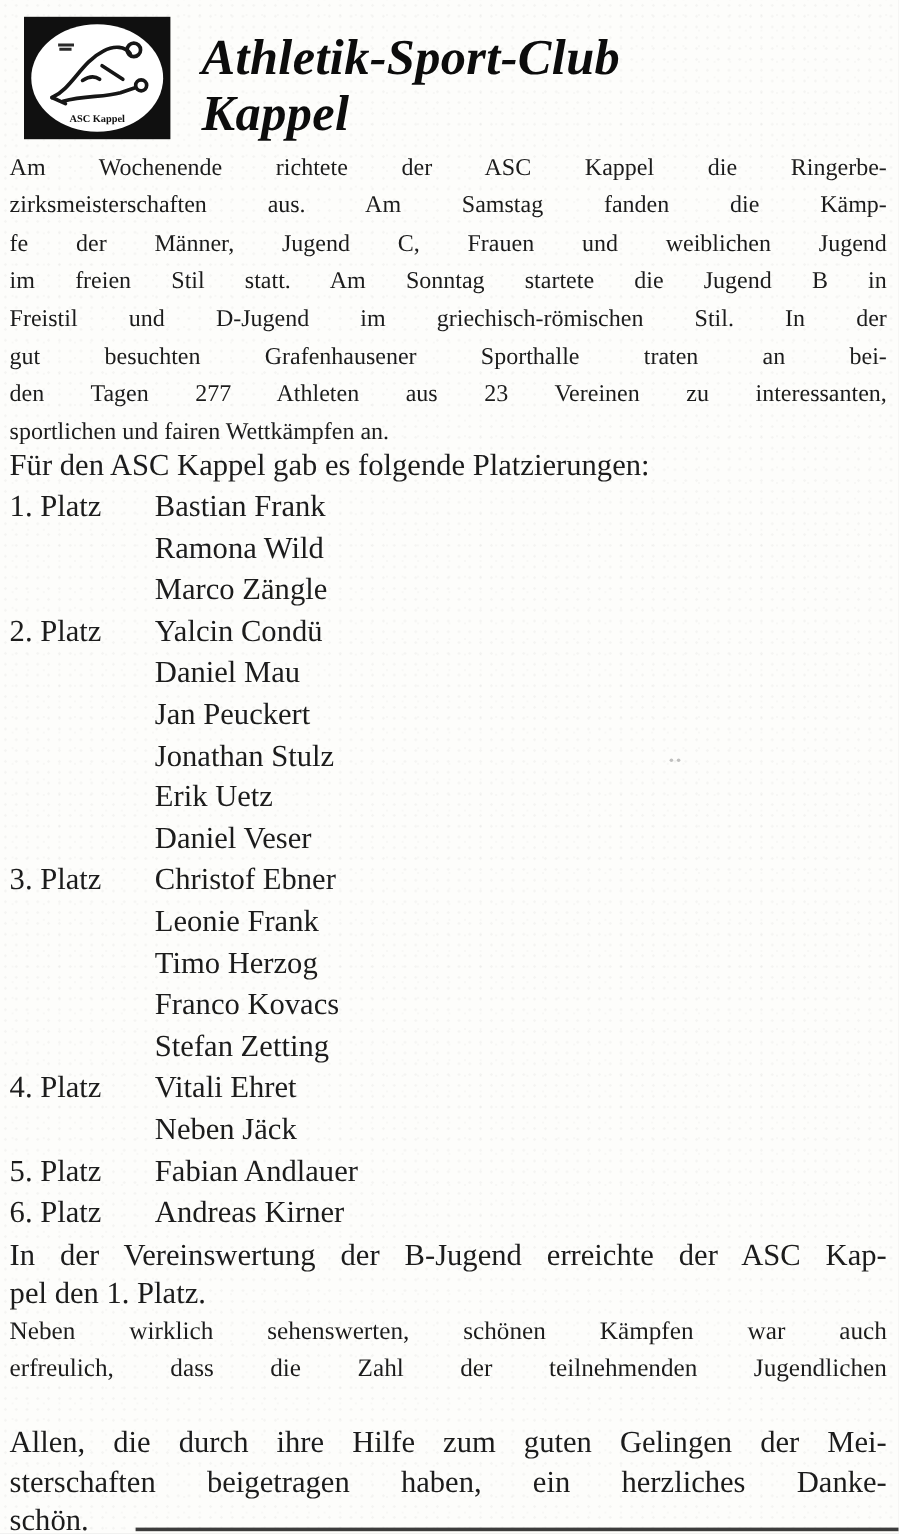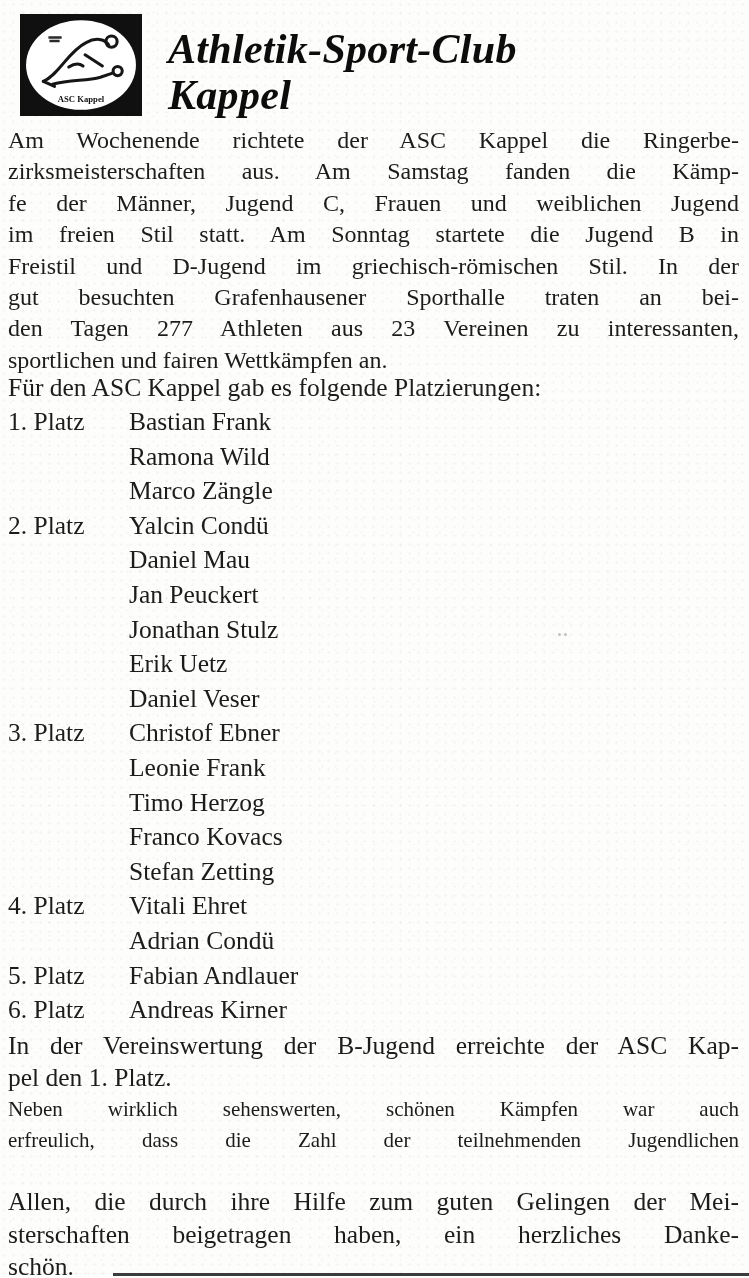--- a/index.html
+++ b/index.html
@@ -20,21 +20,21 @@
   .header{position:absolute;top:14px;left:20px;display:flex;gap:26px;align-items:flex-start;}
   .logo-box{width:122px;height:102px;background:#101010;display:flex;align-items:center;justify-content:center;flex:0 0 auto;}
   .logo-art{width:114px;height:94px;display:block;}
   .title-block{padding-top:12px;font-weight:bold;font-size:42px;line-height:46px;color:#0c0c0c;letter-spacing:.3px;font-style:italic;}
   .title-block div{white-space:nowrap;}
 
   .blk{position:absolute;left:8px;right:10px;}
   .para .tline{text-align:justify;text-align-last:justify;text-justify:inter-word;white-space:normal;}
   .para .tline.last{text-align-last:left;}
 
-  .intro{top:125px;font-size:24px;line-height:31.4px;}
+  .intro{top:125px;font-size:20px;line-height:31.4px;}
   .heading-platz{top:372px;font-size:25.5px;line-height:32px;}
   .plist{top:405px;font-size:25.5px;line-height:34.6px;}
   .prow{display:flex;}
   .rank{flex:0 0 121px;}
   .pname{flex:1;}
   .team{top:1030px;font-size:25.5px;line-height:32px;}
   .youth{top:1094px;font-size:21px;line-height:31px;}
   .thanks{top:1186px;font-size:25.5px;line-height:32.5px;}
 
   .scan-artifact{position:absolute;top:622px;left:558px;width:14px;height:6px;opacity:.45;}
@@ -140,21 +140,21 @@
       <div class="prow">
         <div class="rank"></div>
         <div class="pname">Stefan Zetting</div>
       </div>
       <div class="prow">
         <div class="rank">4. Platz</div>
         <div class="pname">Vitali Ehret</div>
       </div>
       <div class="prow">
         <div class="rank"></div>
-        <div class="pname">Adrian Condü</div>
+        <div class="pname">Neben Jäck</div>
       </div>
       <div class="prow">
         <div class="rank">5. Platz</div>
         <div class="pname">Fabian Andlauer</div>
       </div>
       <div class="prow">
         <div class="rank">6. Platz</div>
         <div class="pname">Andreas Kirner</div>
       </div>
     </div>

